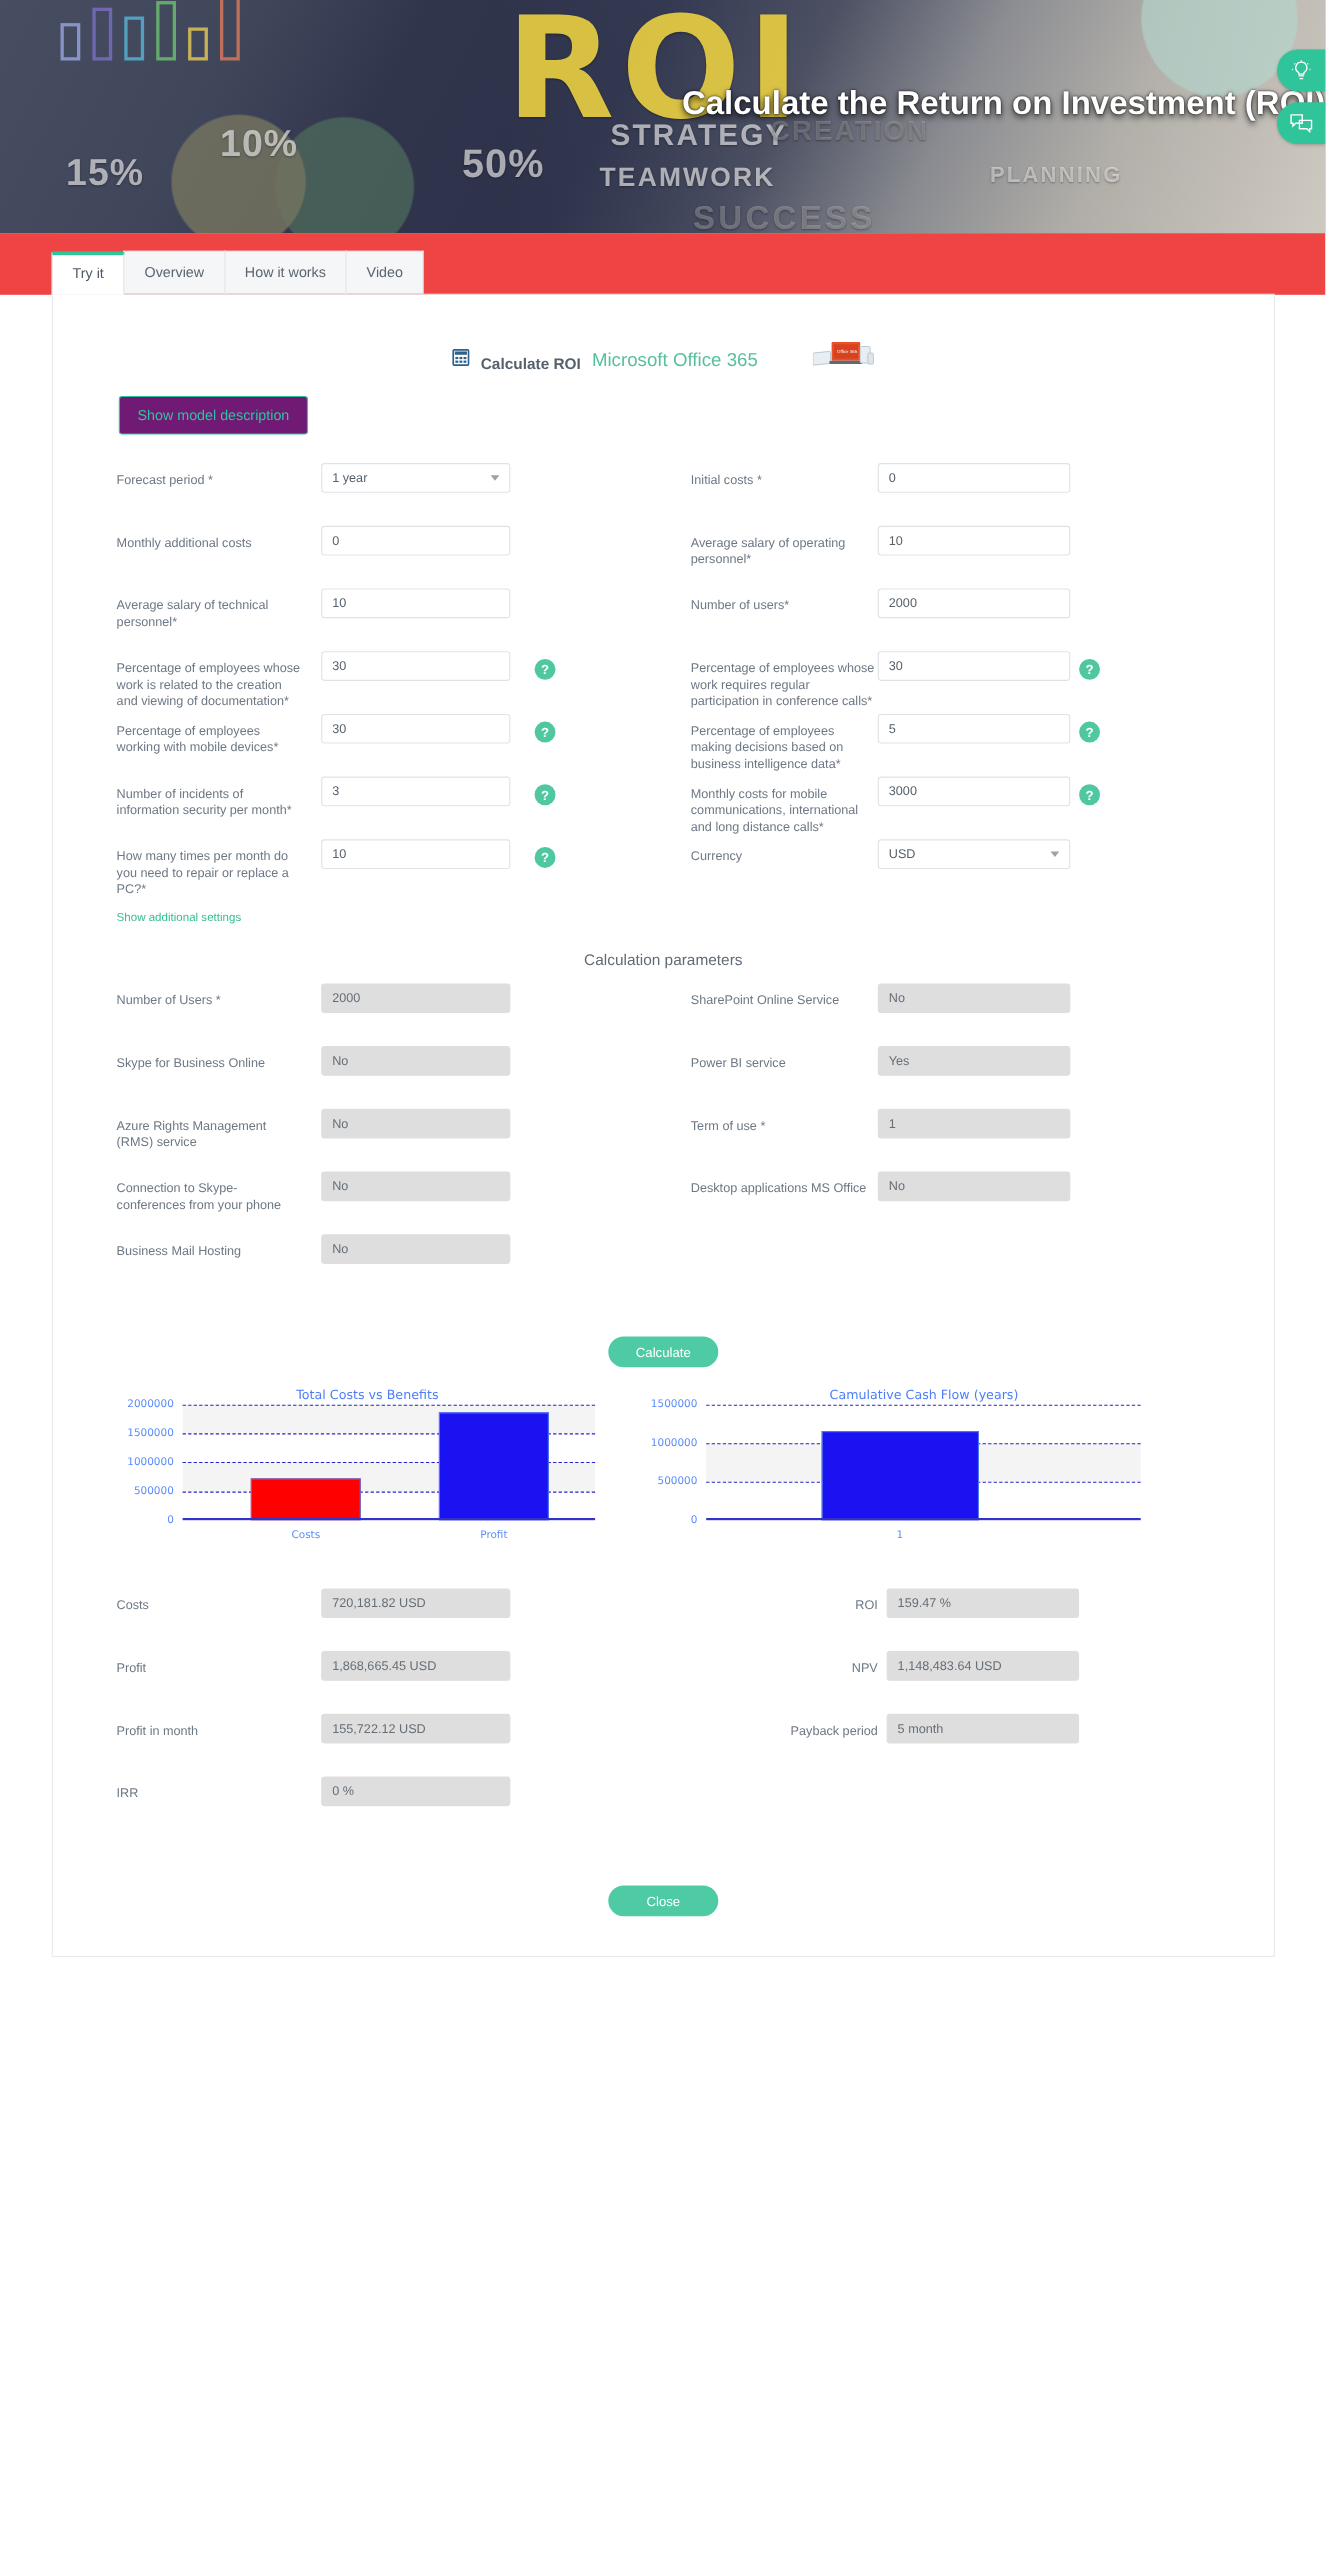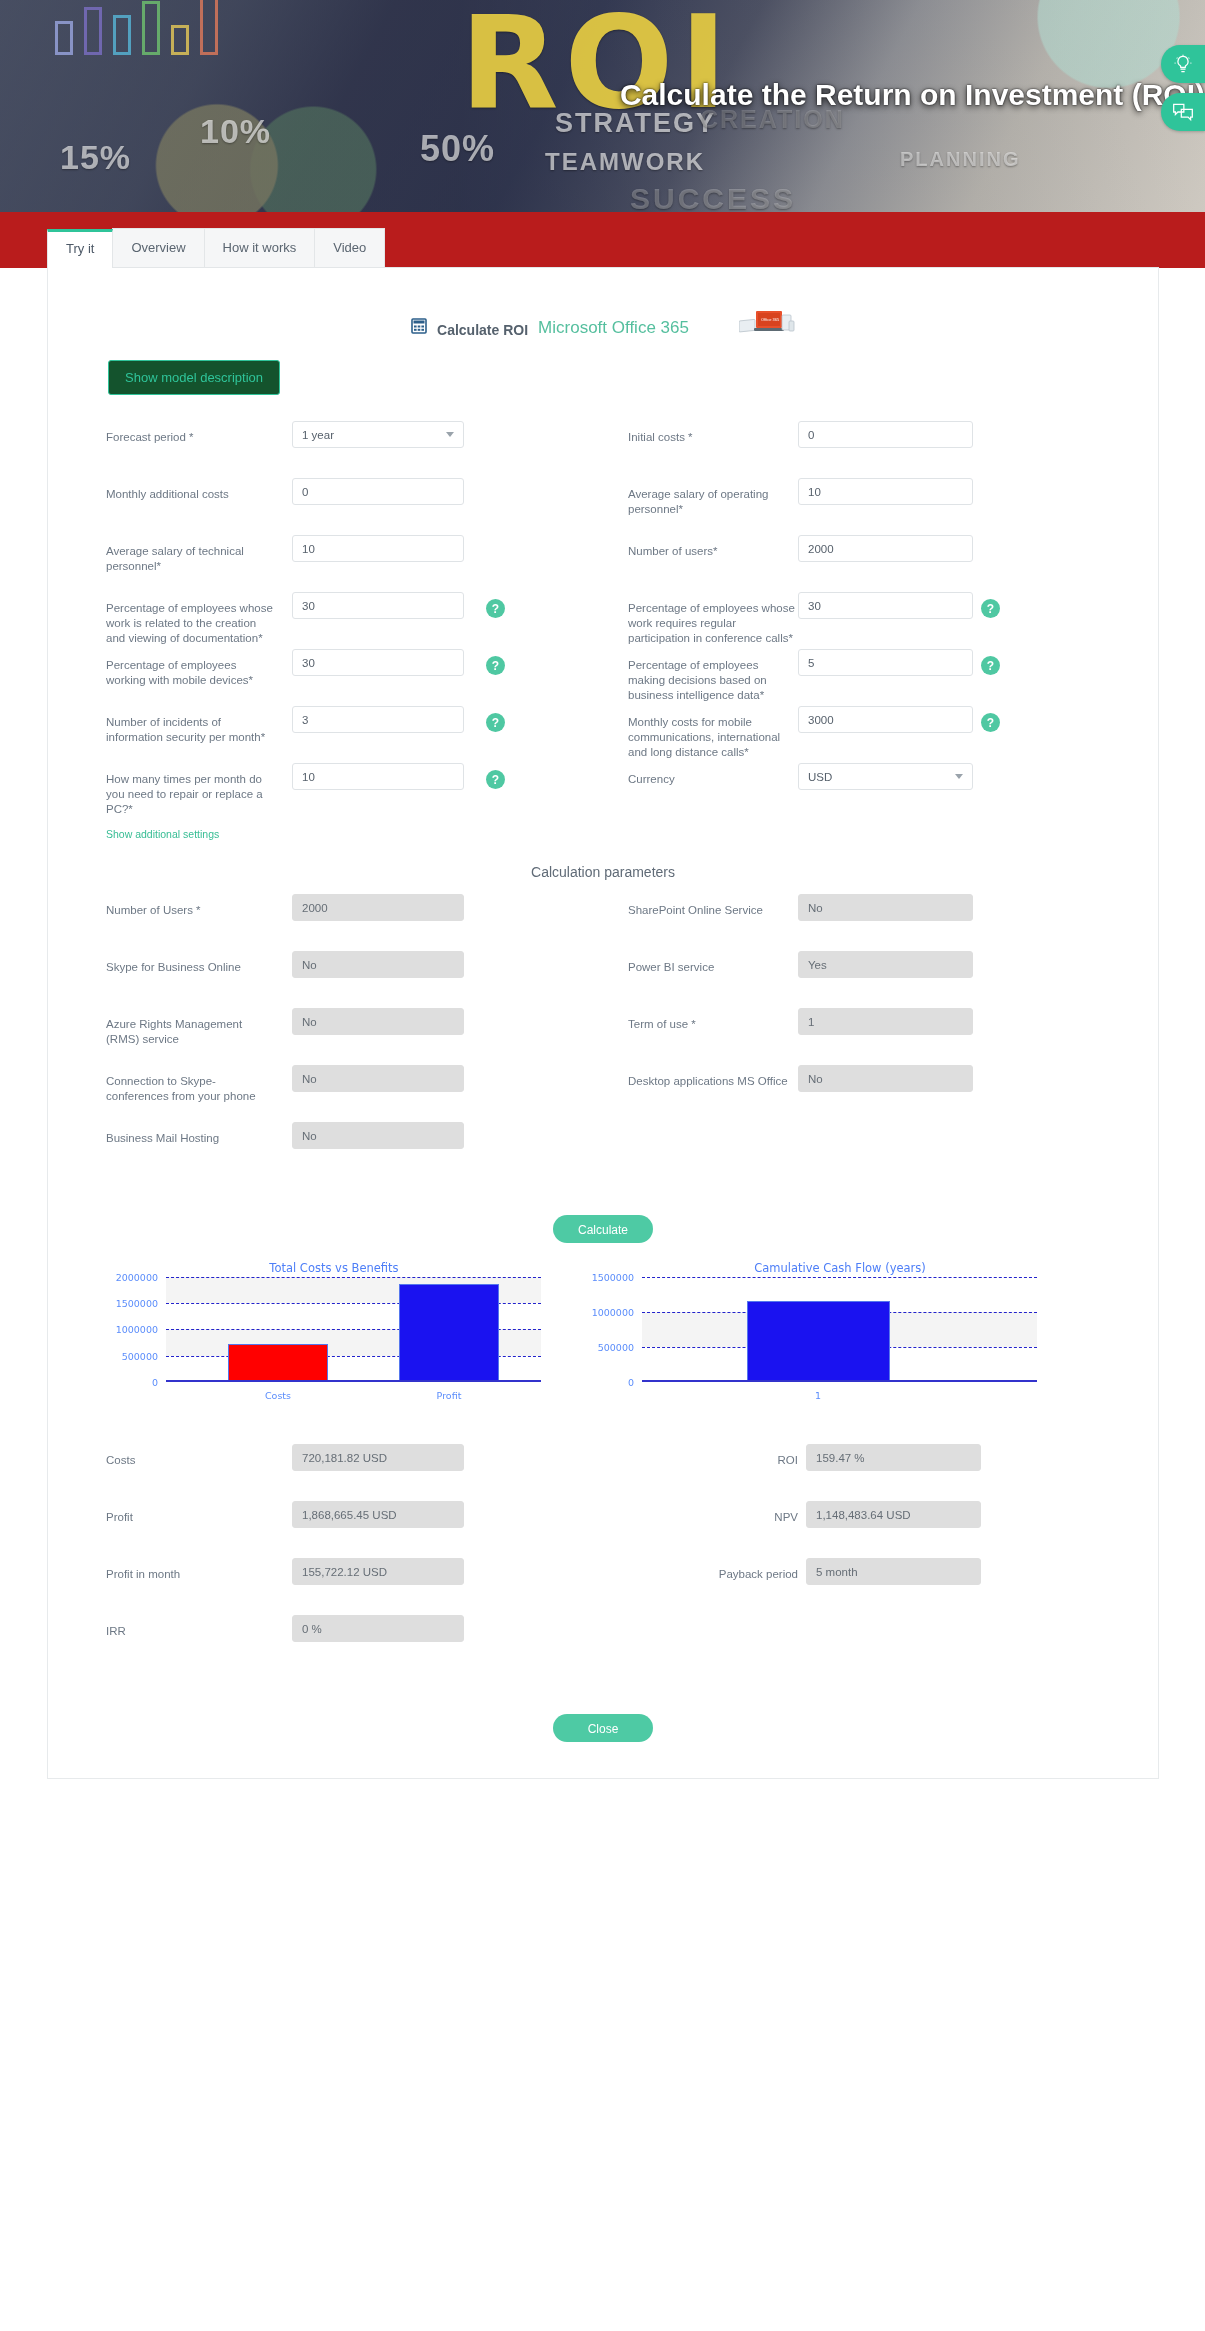--- a/index.html
+++ b/index.html
@@ -51,38 +51,38 @@
   
   .float-btns { position:absolute; right:0; top:45px; z-index:40; }
   .float-btn {
     width:44px; height:38px; background:#2fc49a; border-radius:22px 0 0 22px;
     margin-bottom:10px; display:flex; align-items:center; justify-content:center;
     box-shadow:0 1px 3px rgba(0,0,0,.22); cursor:pointer;
   }
   .float-btn svg { display:block; }
 
   
-  .tabs-wrap { padding:16px 0 0 47px; background:#b91c1c; }
+  .tabs-wrap { padding:16px 0 0 47px; background:#ef4444; }
   .tabs { display:flex; align-items:flex-end; border-bottom:1px solid #e3e6e8; width:1112px;}
   .tab {
     padding:10px 18px 11px; font-size:13px; color:#5a6570;
     background:#f5f6f7; border:1px solid #e3e6e8; border-bottom:none;
     margin-right:-1px; cursor:pointer; line-height:17px;
   }
   .tab.active { background:#fff; border-top:3px solid #2fc49a; padding-top:8px; color:#4c5866; position:relative; top:1px;}
 
   
   .card { margin:0 0 0 47px; width:1112px; border:1px solid #e7eaec; border-top:none; background:#fff; padding:26px 0 36px;}
   .calc-head { display:flex; align-items:flex-end; justify-content:center; gap:10px; margin:14px 0 22px;}
   .calc-head .ttl { font-size:14px; font-weight:700; color:#55616d;}
   .calc-head .sub { font-size:17px; color:#55bf9e;}
   .o365-icons { margin-left:40px; display:flex; align-items:flex-end; gap:2px; }
 
   .btn-outline {
-    margin-left:60px; border:1px solid #2fc49a; color:#2fc49a; background:#14532d;
+    margin-left:60px; border:1px solid #2fc49a; color:#2fc49a; background:#701a75;
     border-radius:3px; padding:9px 16px; font-size:13px; cursor:pointer;
   }
 
   
   .form { margin-top:22px; }
   .row { display:flex; align-items:flex-start; padding:0 0 0 58px; min-height:57px; }
   .cell { display:flex; align-items:flex-start; }
   .cell.left  { width:520px;gap:14px; }
   .cell.right { width:520px; }
   .lbl { font-size:11.5px; line-height:15px; color:#6d7885; padding-top:9px; }

